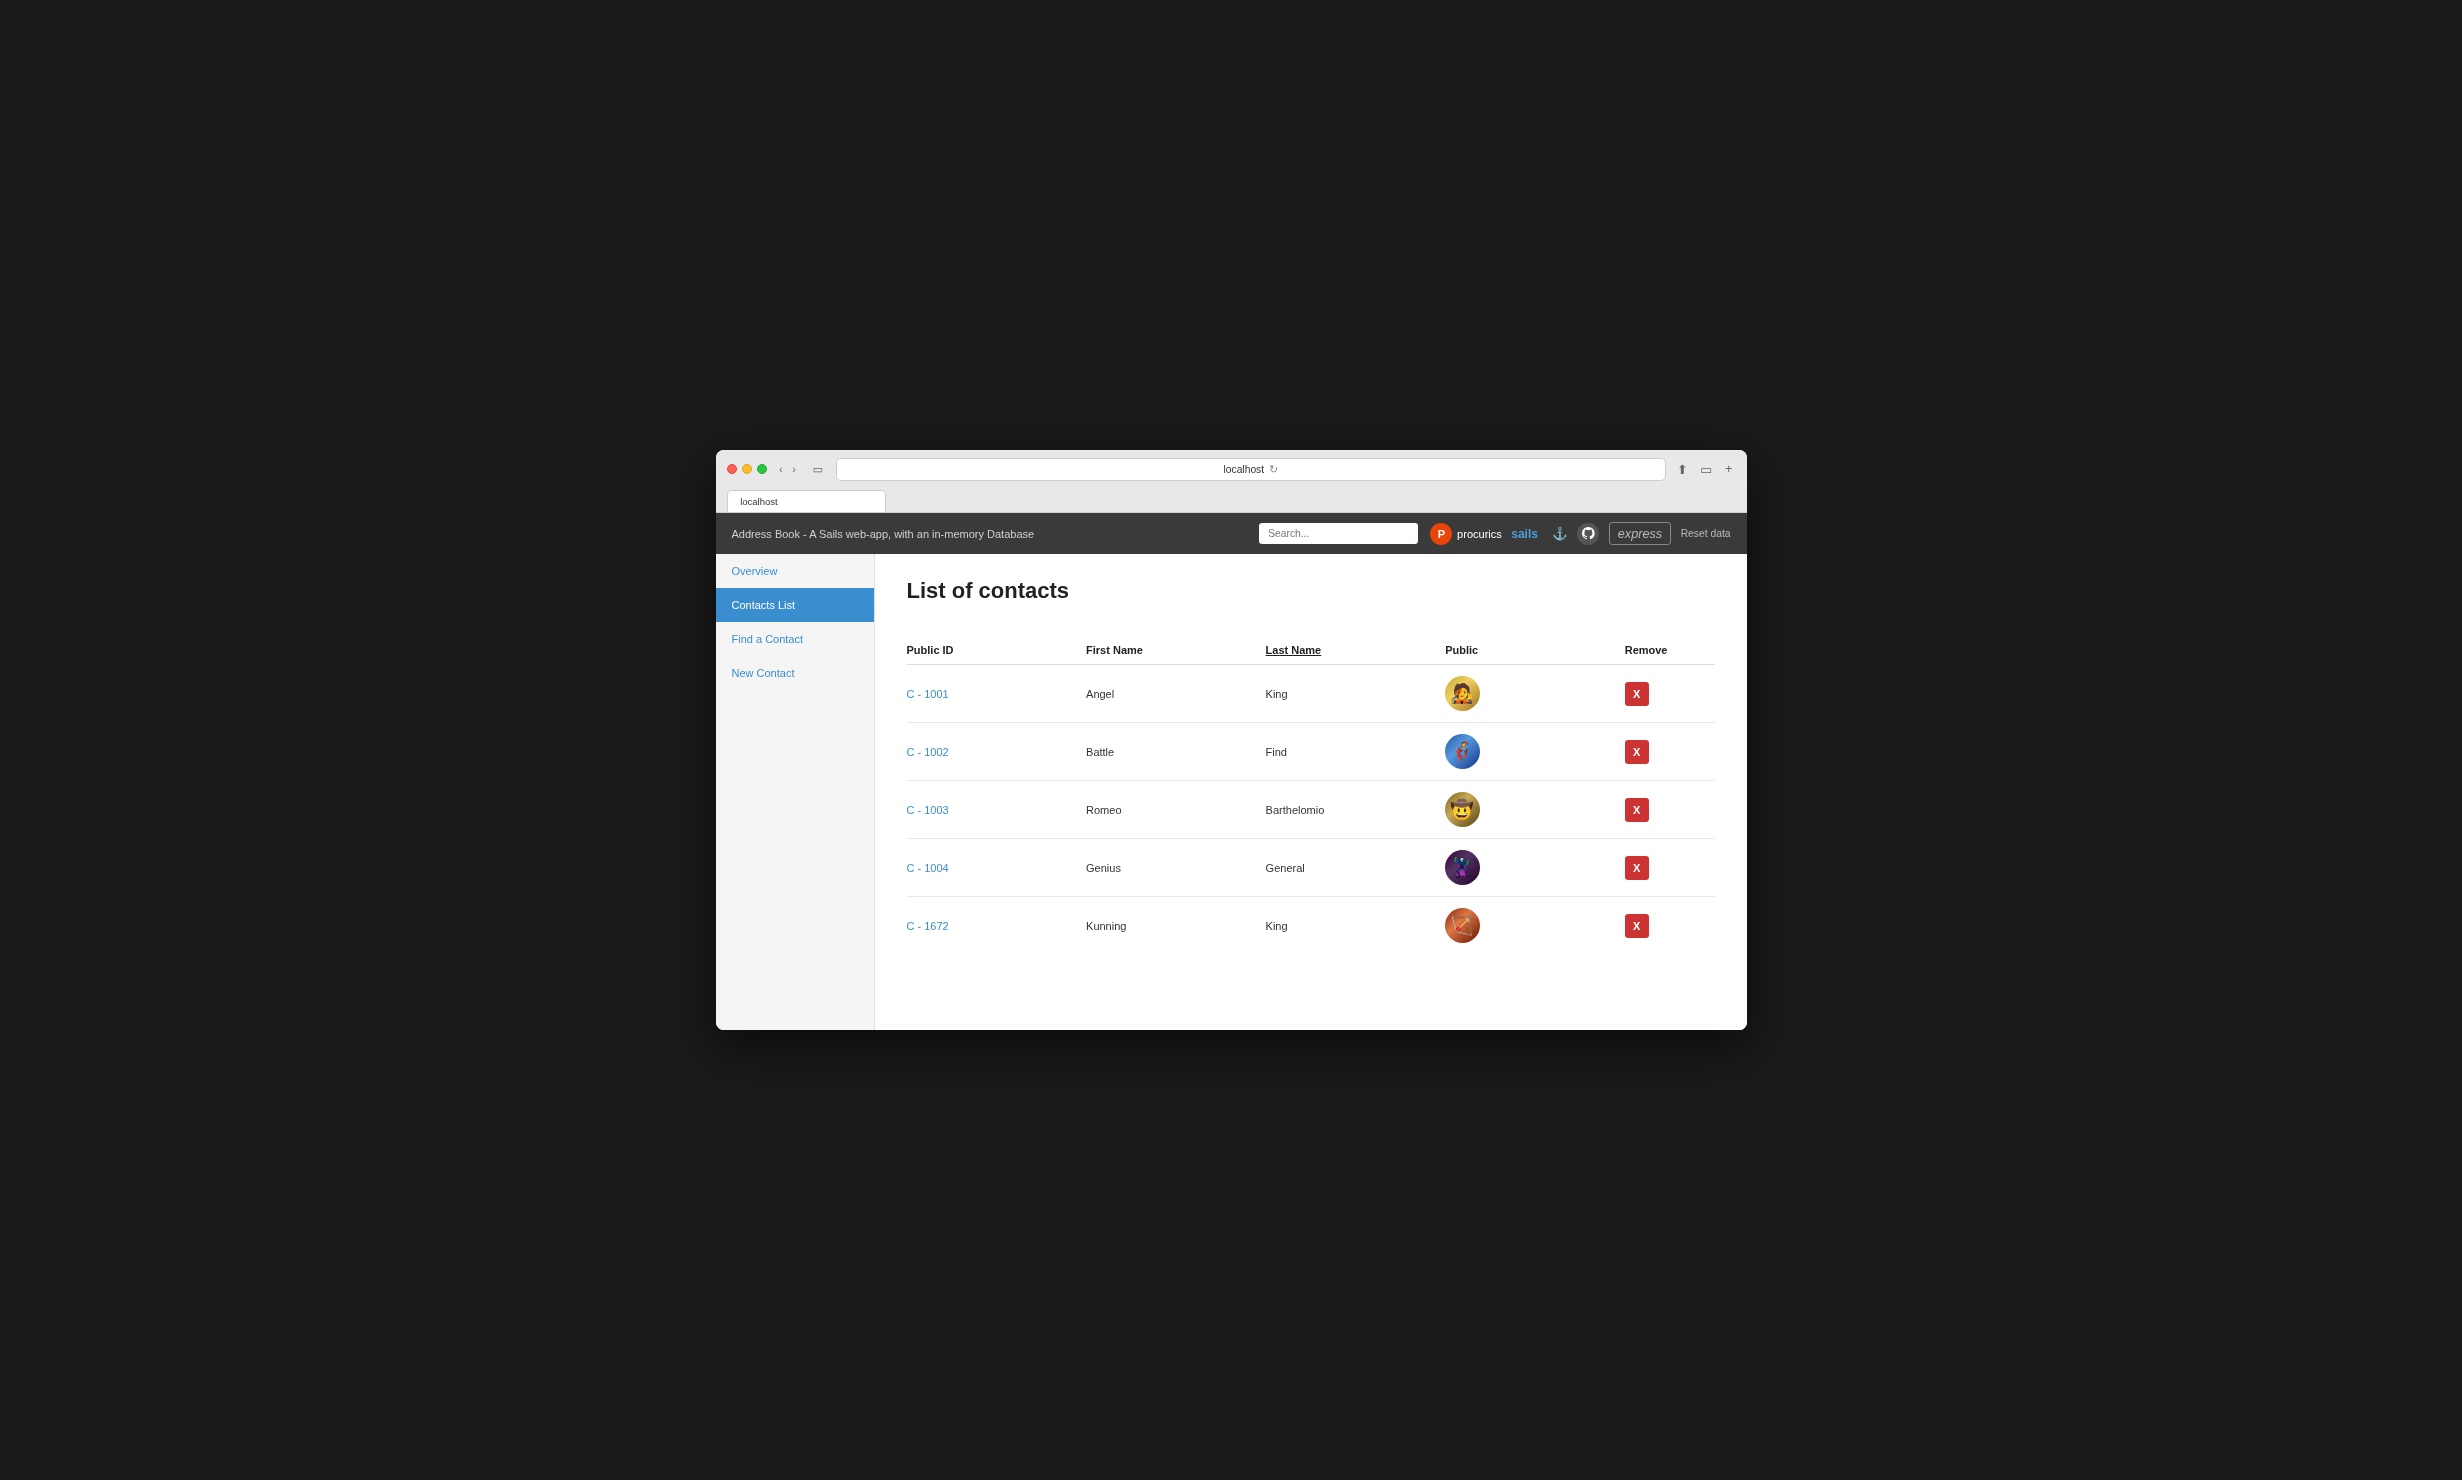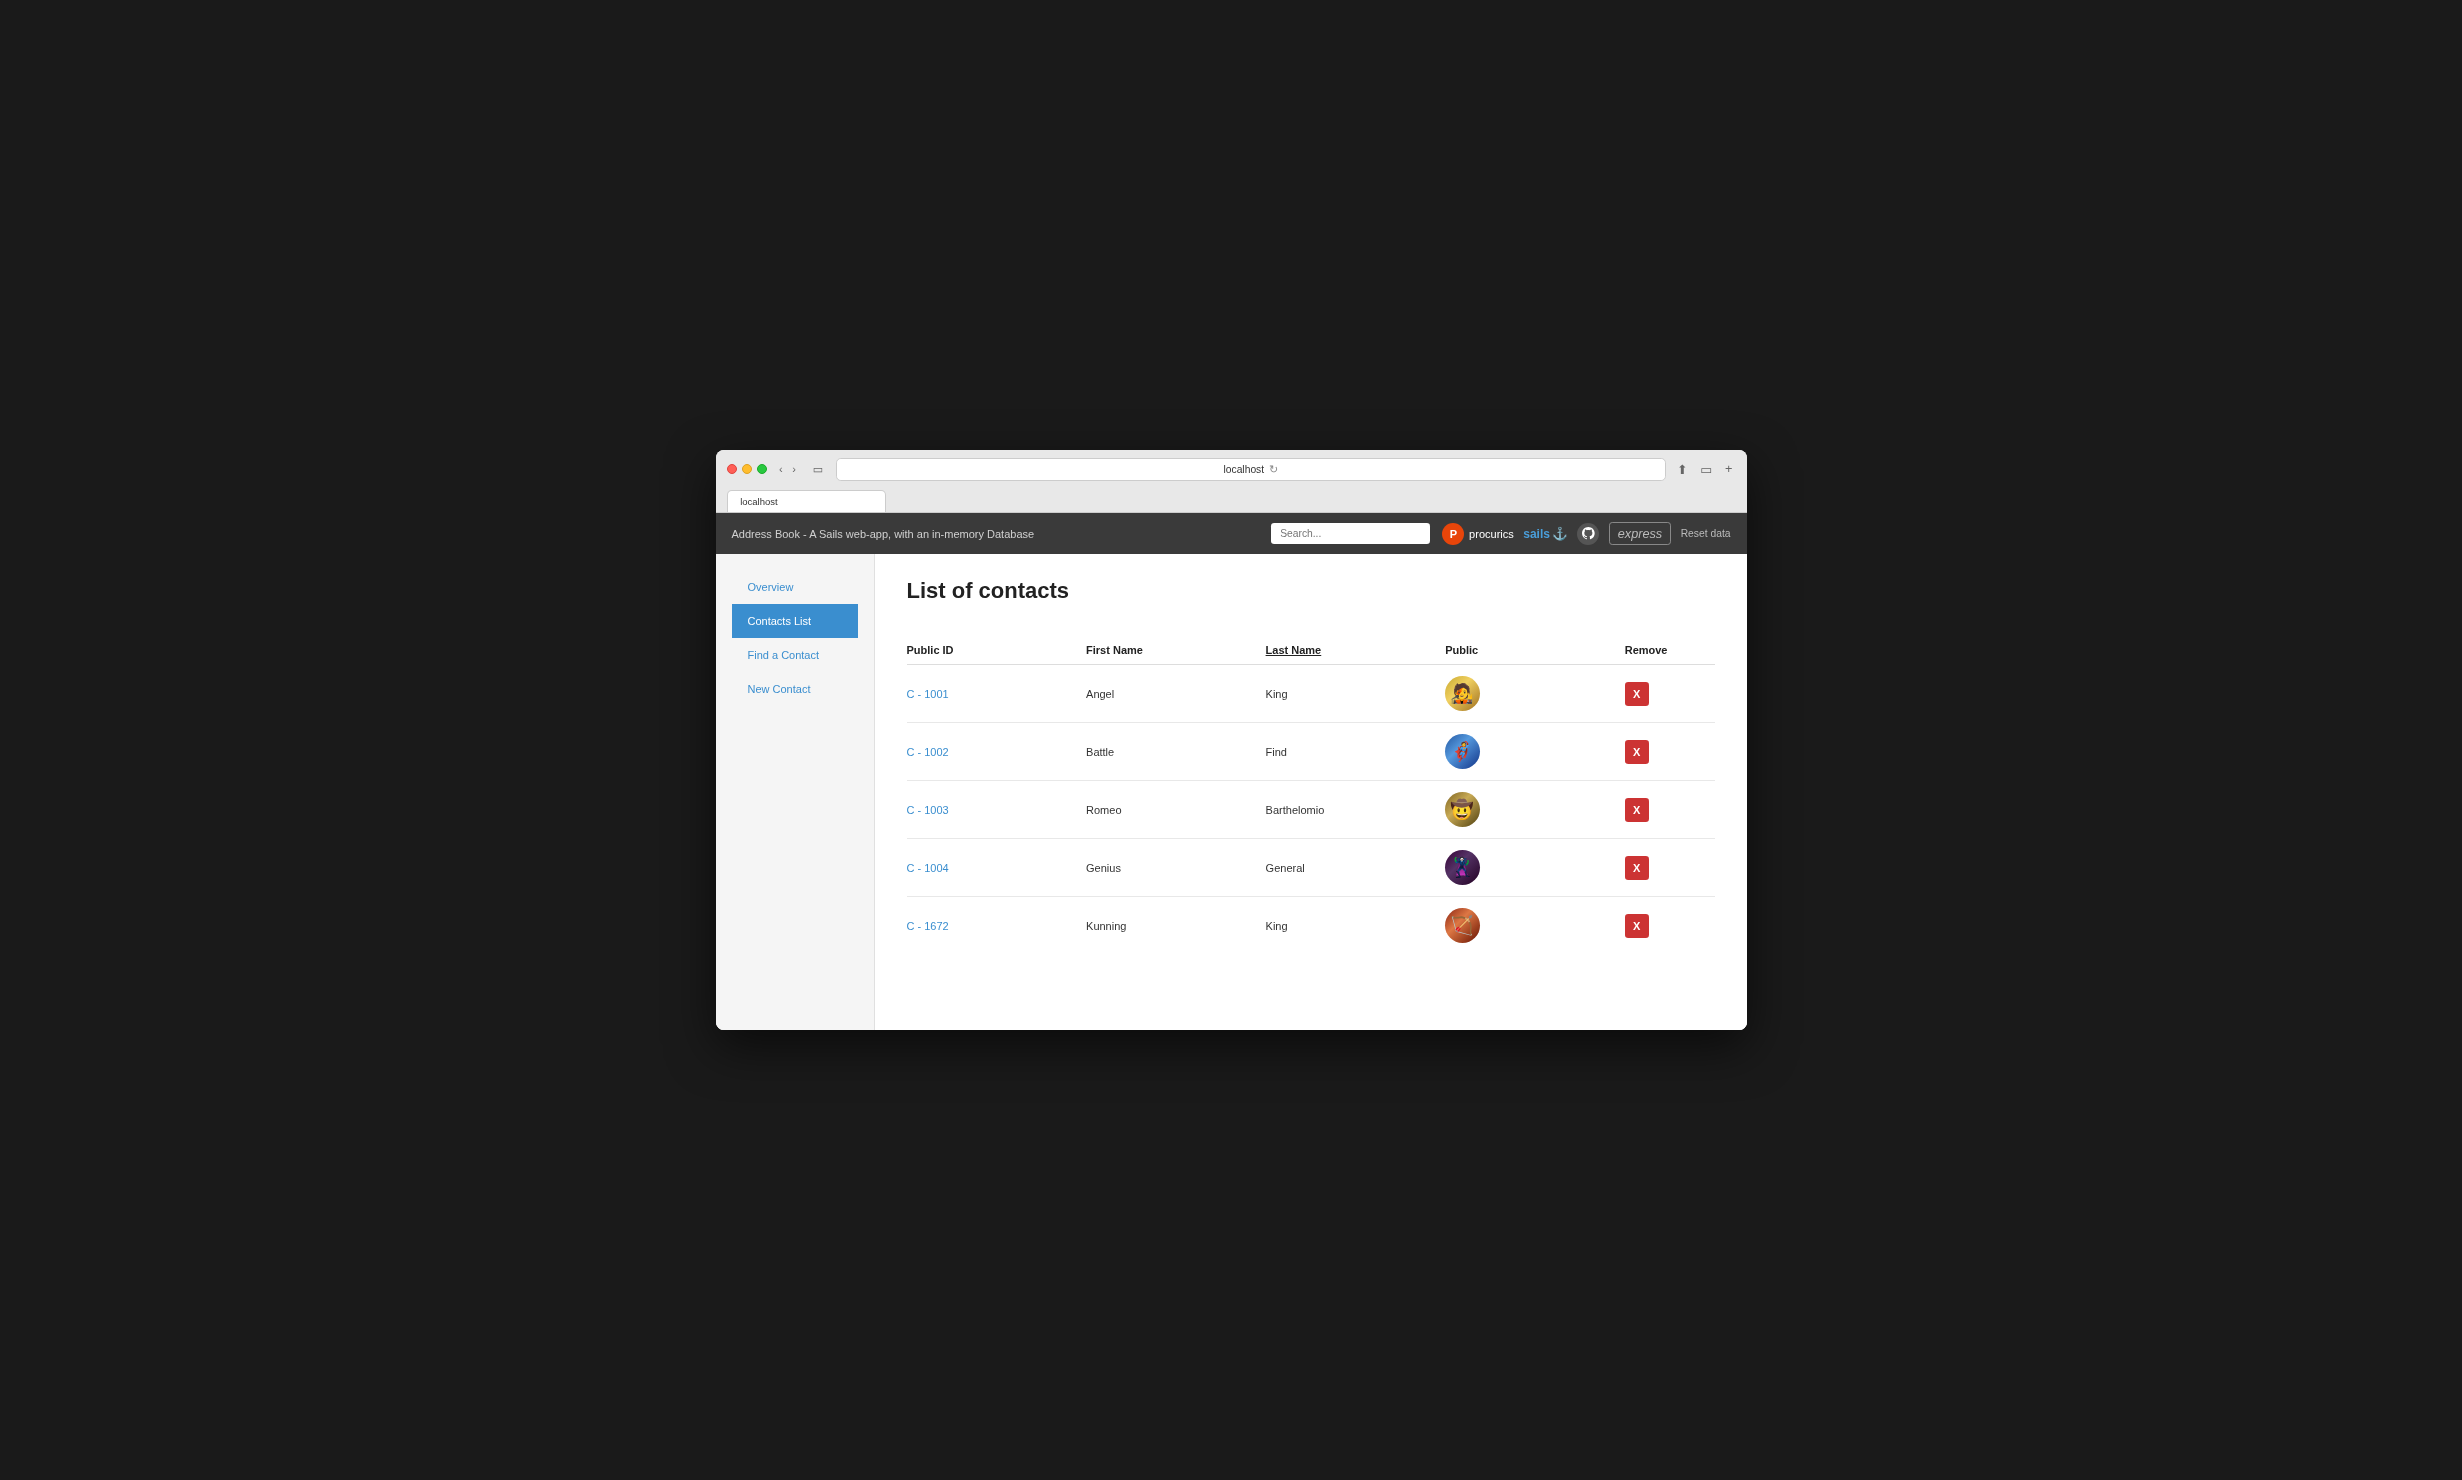--- a/index.html
+++ b/index.html
@@ -193,21 +193,21 @@
       font-weight: bold;
       font-size: 11px;
     }
 
     .logo-sails {
       color: #4a9eda;
       font-size: 12px;
       font-weight: bold;
       display: flex;
       align-items: center;
-      gap: 2px;
+      gap: 14px;
     }
 
     .sails-anchor {
       color: #4a9eda;
       font-size: 12.7px;
     }
 
     .github-icon {
       width: 22px;
       height: 22px;
@@ -243,21 +243,21 @@
       display: flex;
       background: #f0f0f0;
       min-height: 476px;
     }
 
     
     .sidebar {
       width: 159px;
       background: #f5f5f5;
       border-right: 0.8px solid #e0e0e0;
-      padding: 16px;
+      padding: 0;
       flex-shrink: 0;
     }
 
     .sidebar-item {
       padding: 11px 16px;
       font-size: 11px;
       cursor: pointer;
       color: #3a8ecf;
       border-bottom: none;
     }

